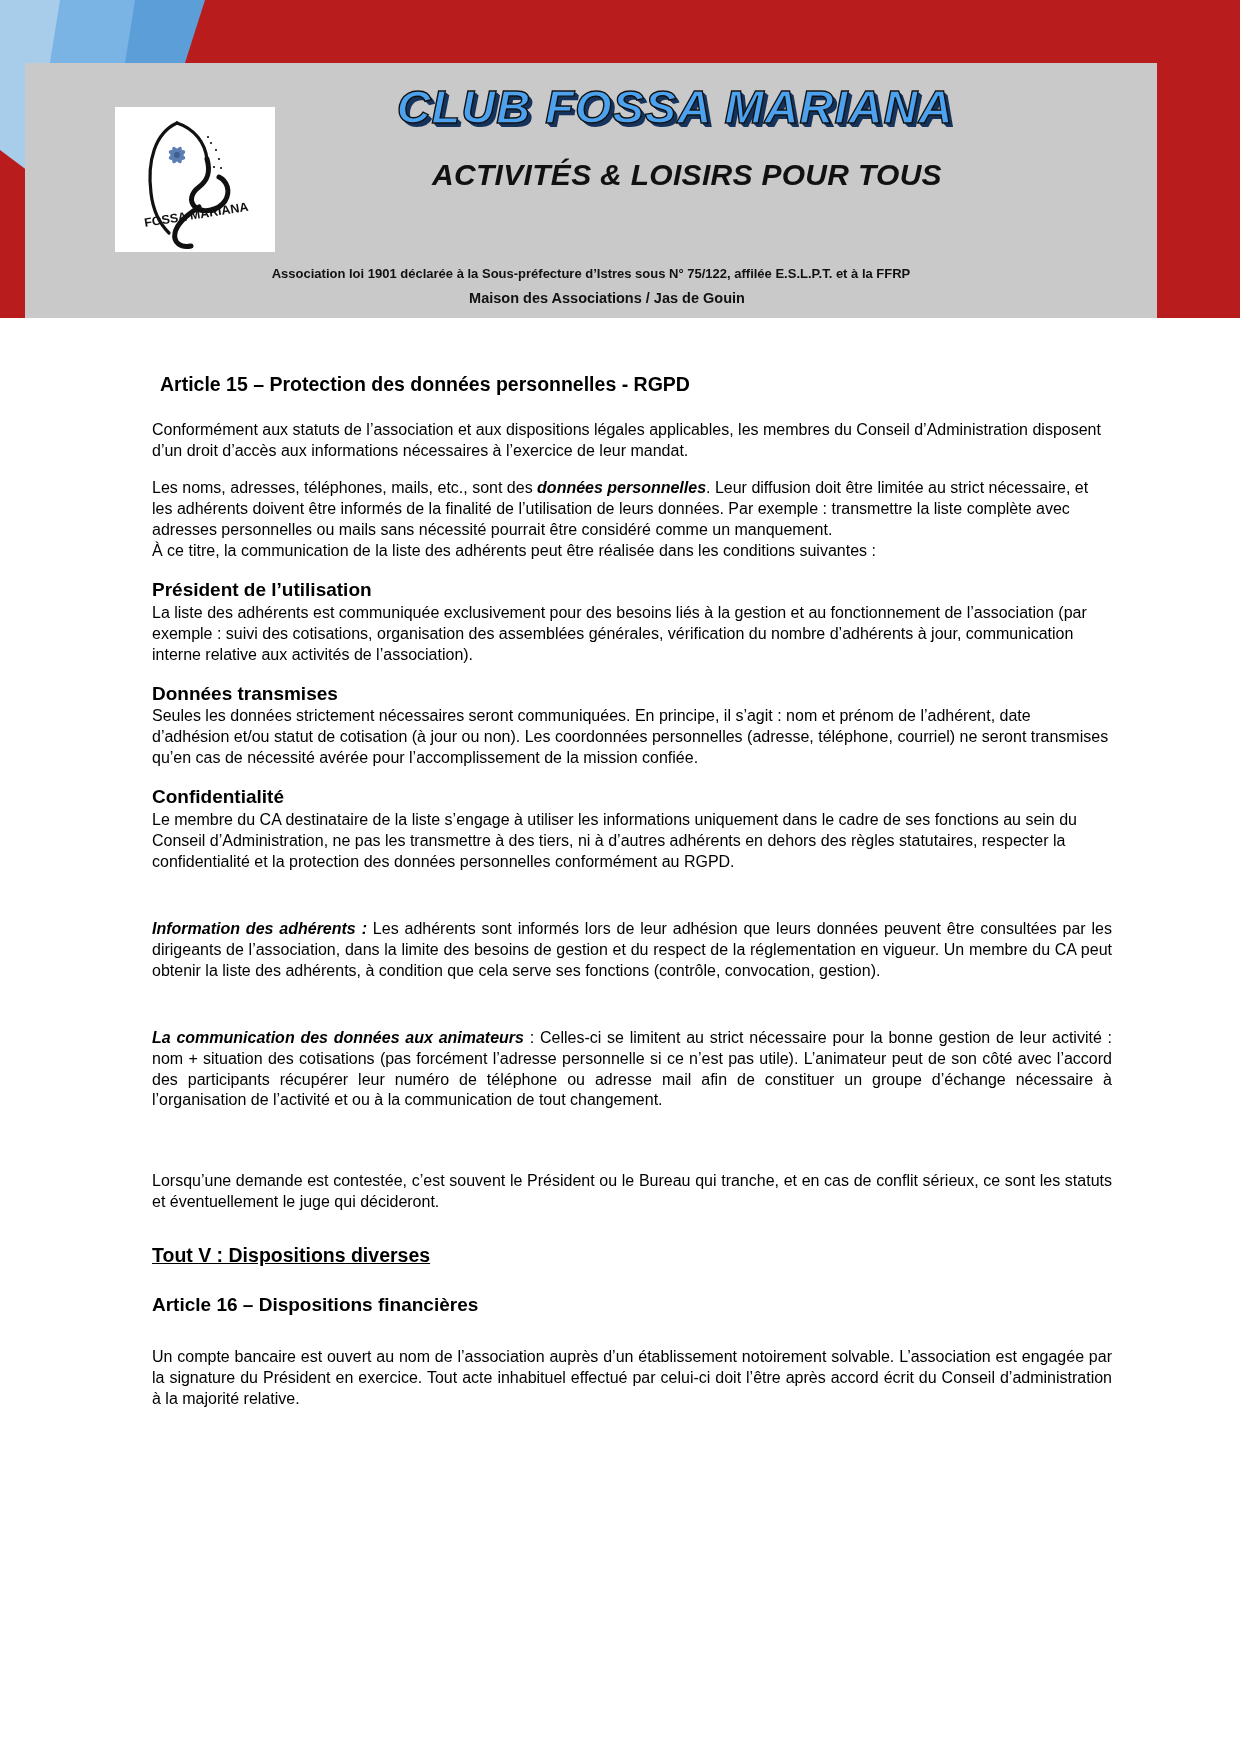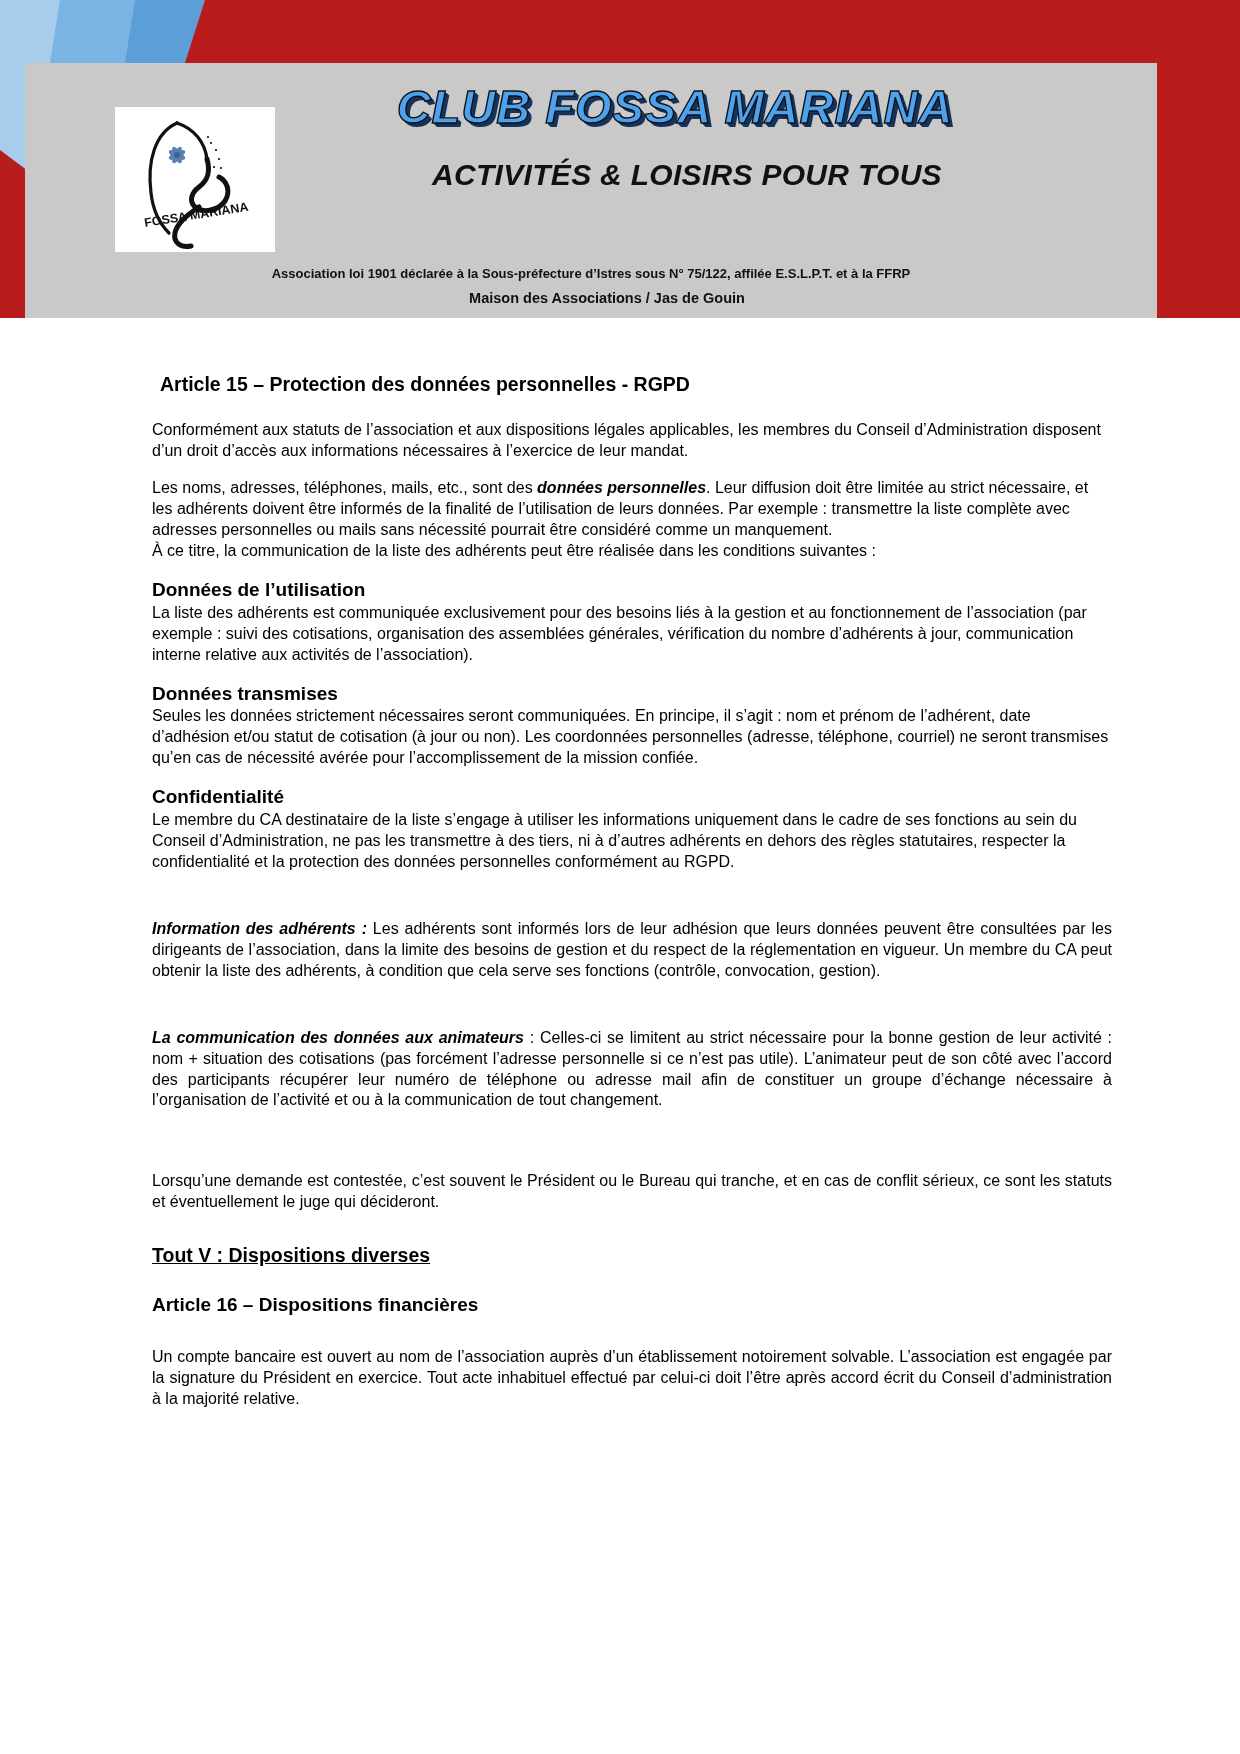--- a/index.html
+++ b/index.html
@@ -238,21 +238,21 @@
 
     <div class="spacer-sm"></div>
 
     <p class="para indent-1"><span>Les noms, adresses, téléphones, mails, etc., sont des </span><span class="b">données personnelles</span><span>. Leur diffusion doit être limitée au strict nécessaire, et les adhérents doivent être informés de la finalité de l’utilisation de leurs données. Par exemple : transmettre la liste complète avec adresses personnelles ou mails sans nécessité pourrait être considéré comme un manquement.</span></p>
 
     <p class="para indent-1">À ce titre, la communication de la liste des adhérents peut être réalisée dans les conditions suivantes :</p>
 
     <div class="spacer-sm"></div>
 
     
-    <h3 class="sub-head indent-1">Données de l’utilisation</h3>
+    <h3 class="sub-head indent-1">Président de l’utilisation</h3>
     <p class="para">La liste des adhérents est communiquée exclusivement pour des besoins liés à la gestion et au fonctionnement de l’association (par exemple : suivi des cotisations, organisation des assemblées générales, vérification du nombre d’adhérents à jour, communication interne relative aux activités de l’association).</p>
 
     <div class="spacer-sm"></div>
 
     
     <h3 class="sub-head indent-1">Données transmises</h3>
     <p class="para">Seules les données strictement nécessaires seront communiquées. En principe, il s’agit : nom et prénom de l’adhérent, date d’adhésion et/ou statut de cotisation (à jour ou non). Les coordonnées personnelles (adresse, téléphone, courriel) ne seront transmises qu’en cas de nécessité avérée pour l’accomplissement de la mission confiée.</p>
 
     <div class="spacer-sm"></div>
 

